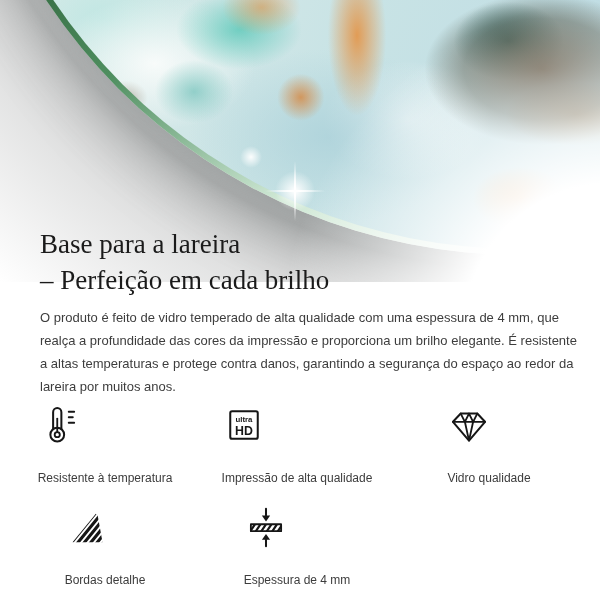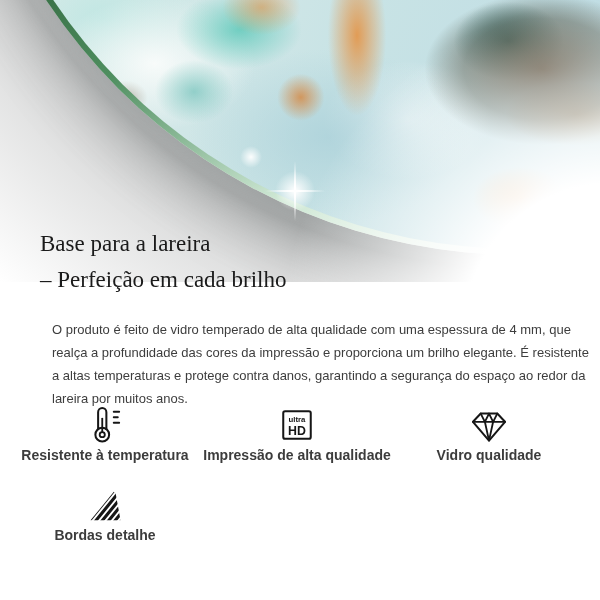--- a/index.html
+++ b/index.html
@@ -44,31 +44,31 @@
   .sparkle .rayh{position:absolute;left:0;right:0;top:29px;height:2px;
     background:linear-gradient(90deg,rgba(255,255,255,0),#fff 42%,#fff 58%,rgba(255,255,255,0));}
   .sparkle .rayv{position:absolute;top:0;bottom:0;left:29px;width:2px;
     background:linear-gradient(180deg,rgba(255,255,255,0),#fff 42%,#fff 58%,rgba(255,255,255,0));}
   .glint{position:absolute;left:240px;top:146px;width:22px;height:22px;z-index:3;border-radius:50%;
     background:radial-gradient(closest-side,rgba(255,255,255,.95),rgba(255,255,255,0));}
 
   
   .title{position:absolute;left:40px;top:226px;z-index:5;
     font-family:"Liberation Serif", serif;font-weight:400;
-    font-size:23px;line-height:36px;color:#1b1b1b;}
+    font-size:27px;line-height:36px;color:#1b1b1b;}
   .desc{position:absolute;left:40px;top:306px;width:540px;z-index:5;
     font-size:13px;line-height:23px;color:#3d3d3d;}
 
   
   .features{position:absolute;left:30px;top:403px;z-index:5;
     display:grid;grid-template-columns:repeat(3,150px);column-gap:42px;row-gap:20px;
     justify-items:center;text-align:center;}
-  .feature{display:flex;flex-direction:column;align-items:center;}
+  .feature{display:flex;flex-direction:column;align-items:flex-start;}
   .ficon{width:44px;height:44px;display:block;}
-  .flabel{margin-top:0;font-size:14px;color:#3c3c3c;white-space:nowrap;font-weight:bold;}
+  .flabel{margin-top:24px;font-size:12px;color:#3c3c3c;white-space:nowrap;}
   .stroke{fill:none;stroke:#161616;stroke-width:2.2;stroke-linecap:round;stroke-linejoin:round;}
   .thin{stroke-width:2;}
 </style>
 </head>
 <body>
 
 <div class="hero">
   <div class="hero-shadow"></div>
   <div class="rim">
     <div class="art"></div>
@@ -80,21 +80,21 @@
     <div class="rayh"></div>
     <div class="rayv"></div>
   </div>
 </div>
 
 <h1 class="title" style="margin:0">
   <div>Base para a lareira</div>
   <div>– Perfeição em cada brilho</div>
 </h1>
 
-<p class="desc" style="margin:12px">O produto é feito de vidro temperado de alta qualidade com uma espessura de 4 mm, que realça a profundidade das cores da impressão e proporciona um brilho elegante. É resistente a altas temperaturas e protege contra danos, garantindo a segurança do espaço ao redor da lareira por muitos anos.</p>
+<p class="desc" style="margin:0">O produto é feito de vidro temperado de alta qualidade com uma espessura de 4 mm, que realça a profundidade das cores da impressão e proporciona um brilho elegante. É resistente a altas temperaturas e protege contra danos, garantindo a segurança do espaço ao redor da lareira por muitos anos.</p>
 
 <div class="features">
 
   <div class="feature">
     <svg class="ficon" viewBox="0 0 48 48">
       <path class="stroke" d="M16.5 28.5 V10 a4.5 4.5 0 0 1 9 0 v18.5"></path>
       <circle class="stroke" cx="21" cy="34.5" r="7.5"></circle>
       <circle class="stroke thin" cx="21" cy="34.5" r="2.8"></circle>
       <path class="stroke thin" d="M21 31.5 V17"></path>
       <path class="stroke thin" d="M33.5 9.5 h6 M33.5 15.5 h4.5 M33.5 21.5 h6"></path>
@@ -129,14 +129,32 @@
             <path d="M8 41 L41 41 L35 8 Z"></path>
           </clipPath>
         </defs>
       <g clip-path="url(#clipTri)" stroke="#161616" stroke-width="3.4" fill="none">
         <path d="M3 46 L33 9 M10 46 L40 9 M17 46 L47 9 M24 46 L54 9 M31 46 L61 9 M38 46 L68 9"></path>
       </g>
     </svg>
     <div class="flabel">Bordas detalhe</div>
   </div>
 
+  <div class="feature">
+    <svg class="ficon" viewBox="0 0 48 48">
+      <defs>
+          <clipPath id="clipBar">
+            <rect x="7.5" y="21" width="33" height="7.5"></rect>
+          </clipPath>
+        </defs>
+      <g clip-path="url(#clipBar)" stroke="#161616" stroke-width="2.4" fill="none">
+        <path d="M4 33 L16 15 M10 33 L22 15 M16 33 L28 15 M22 33 L34 15 M28 33 L40 15 M34 33 L46 15 M40 33 L52 15"></path>
+      </g>
+      <rect class="stroke thin" x="7.5" y="21" width="33" height="7.5"></rect>
+      <path class="stroke" d="M24 4 V11.5"></path>
+      <polygon points="19.5,11.5 28.5,11.5 24,18" fill="#161616"></polygon>
+      <path class="stroke" d="M24 45 V38"></path>
+      <polygon points="19.5,38 28.5,38 24,31.5" fill="#161616"></polygon>
+    </svg>
+    <div class="flabel">Espessura de 4 mm</div>
+  </div>
 
 </div>
 
 </body></html>

